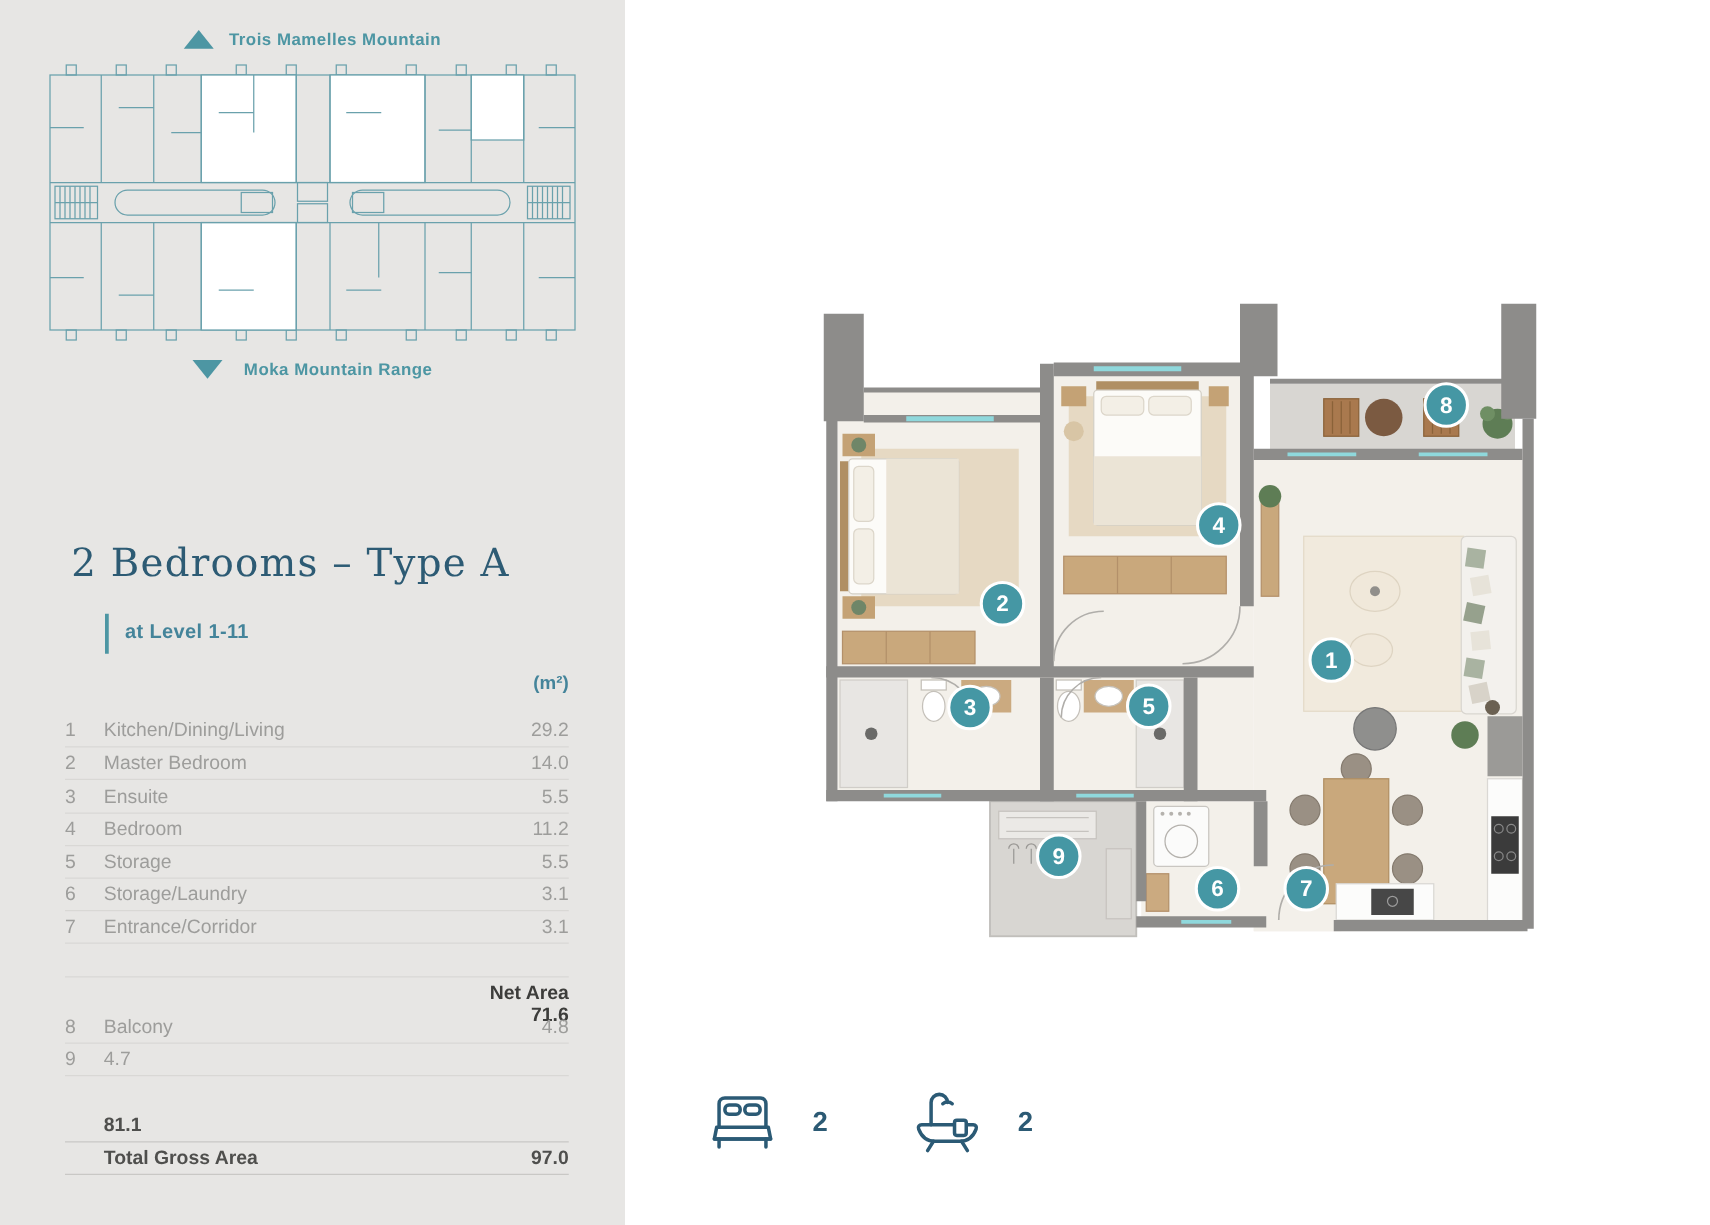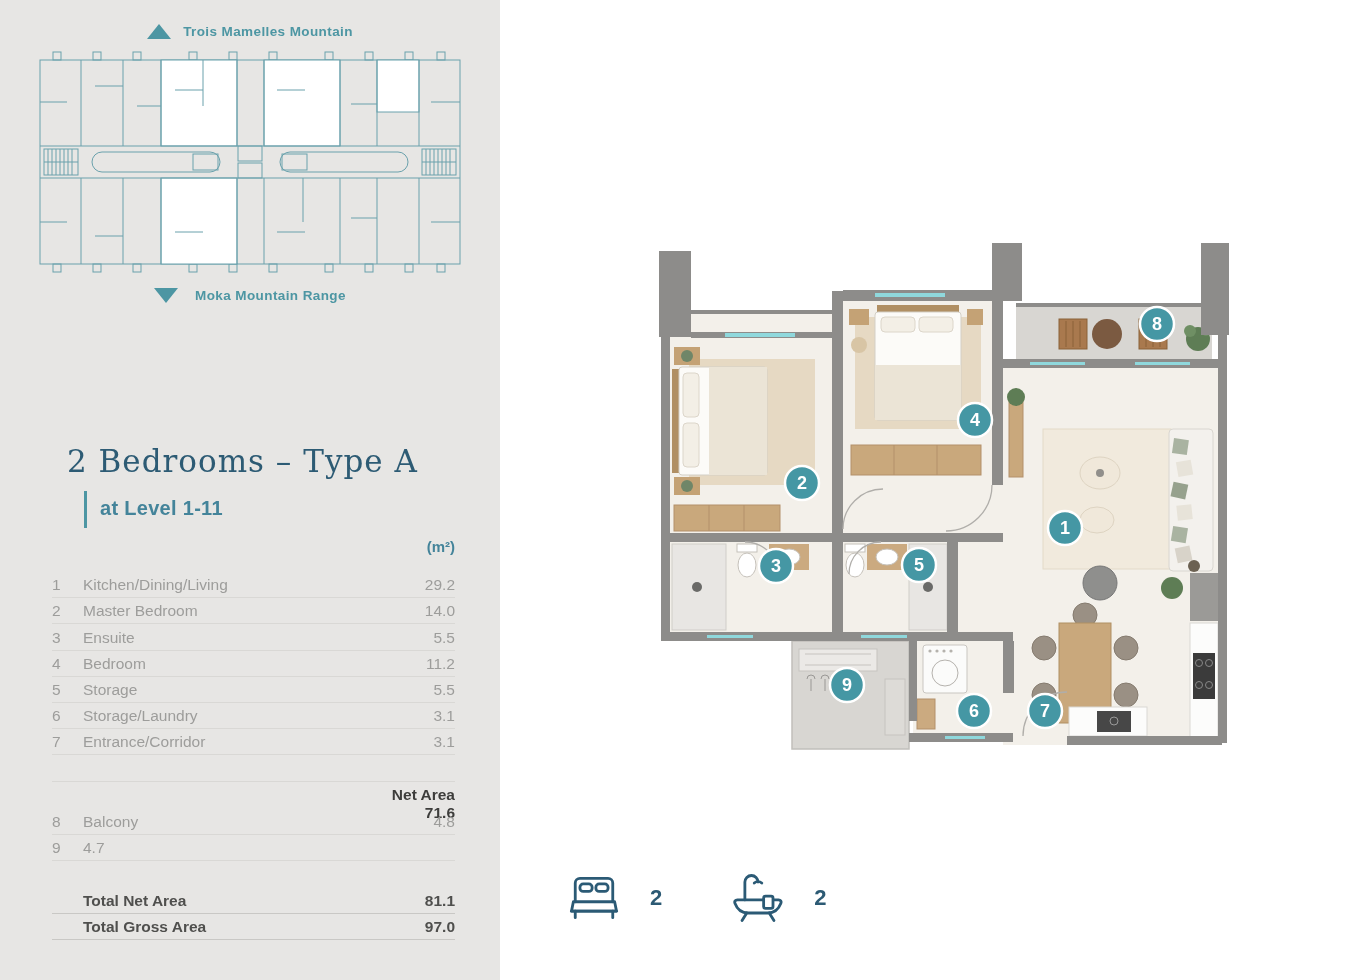--- a/index.html
+++ b/index.html
@@ -9,24 +9,24 @@
   
   .sidebar{position:absolute;left:0;top:0;width:500px;height:980px;background:#e7e6e4;}
   .mtn-label{position:absolute;left:0;width:100%;display:flex;justify-content:center;align-items:center;gap:12px;
              color:#4d96a3;font-weight:bold;font-size:13.5px;letter-spacing:.4px;}
   .mtn-top{top:24px;}
   .mtn-bottom{top:288px;gap:17px;}
   .tri-up{width:0;height:0;border-left:12px solid transparent;border-right:12px solid transparent;border-bottom:15px solid #4d96a3;}
   .tri-down{width:0;height:0;border-left:12px solid transparent;border-right:12px solid transparent;border-top:15px solid #4d96a3;}
   .siteplan{position:absolute;left:33px;top:46px;width:434px;height:232px;}
 
-  .title{position:absolute;left:52px;top:428px;margin:15px;font-family:"DejaVu Serif",serif;font-weight:400;
+  .title{position:absolute;left:52px;top:428px;margin:5px;font-family:"DejaVu Serif",serif;font-weight:400;
          font-size:31px;letter-spacing:1px;color:#2d5b74;white-space:nowrap;}
   .subtitle{position:absolute;left:84px;top:491px;border-left:3px solid #4d96a3;padding:6px 0 8px 13px;
-            color:#44849a;font-weight:bold;font-size:20px;letter-spacing:.3px;}
+            color:#44849a;font-weight:bold;font-size:16px;letter-spacing:.3px;}
 
   .area-table{position:absolute;left:52px;top:538px;width:403px;font-size:15.5px;color:#9d9d9b;}
   .unit-header{text-align:right;color:#44849a;font-weight:bold;font-size:15px;margin-bottom:17px;}
   .row{display:flex;align-items:flex-end;height:26.2px;border-bottom:1px solid #d9d8d5;padding-bottom:3px;box-sizing:border-box;}
   .c-num{width:31px;flex:0 0 31px;}
   .c-label{flex:1;}
   .c-val{text-align:left;}
   .row.strong{color:#3d3d3b;font-weight:bold;flex-direction:column;}
   .row.semistrong{color:#4f4f4d;font-weight:bold;border-bottom:1px solid #c9c8c5;}
   .gap{height:27px;}
@@ -224,21 +224,20 @@
       </div>
       <div class="row">
         <span class="c-num">9</span>
         <span class="c-val">4.7</span>
       </div>
 
       <div class="gap"></div>
 
       <div class="row semistrong">
         <span class="c-num"></span>
-        <span class="c-label">Total Net Area</span>
         <span class="c-val">81.1</span>
       </div>
       <div class="row semistrong">
         <span class="c-num"></span>
         <span class="c-label">Total Gross Area</span>
         <span class="c-val">97.0</span>
       </div>
     </div>
   </aside>
 

